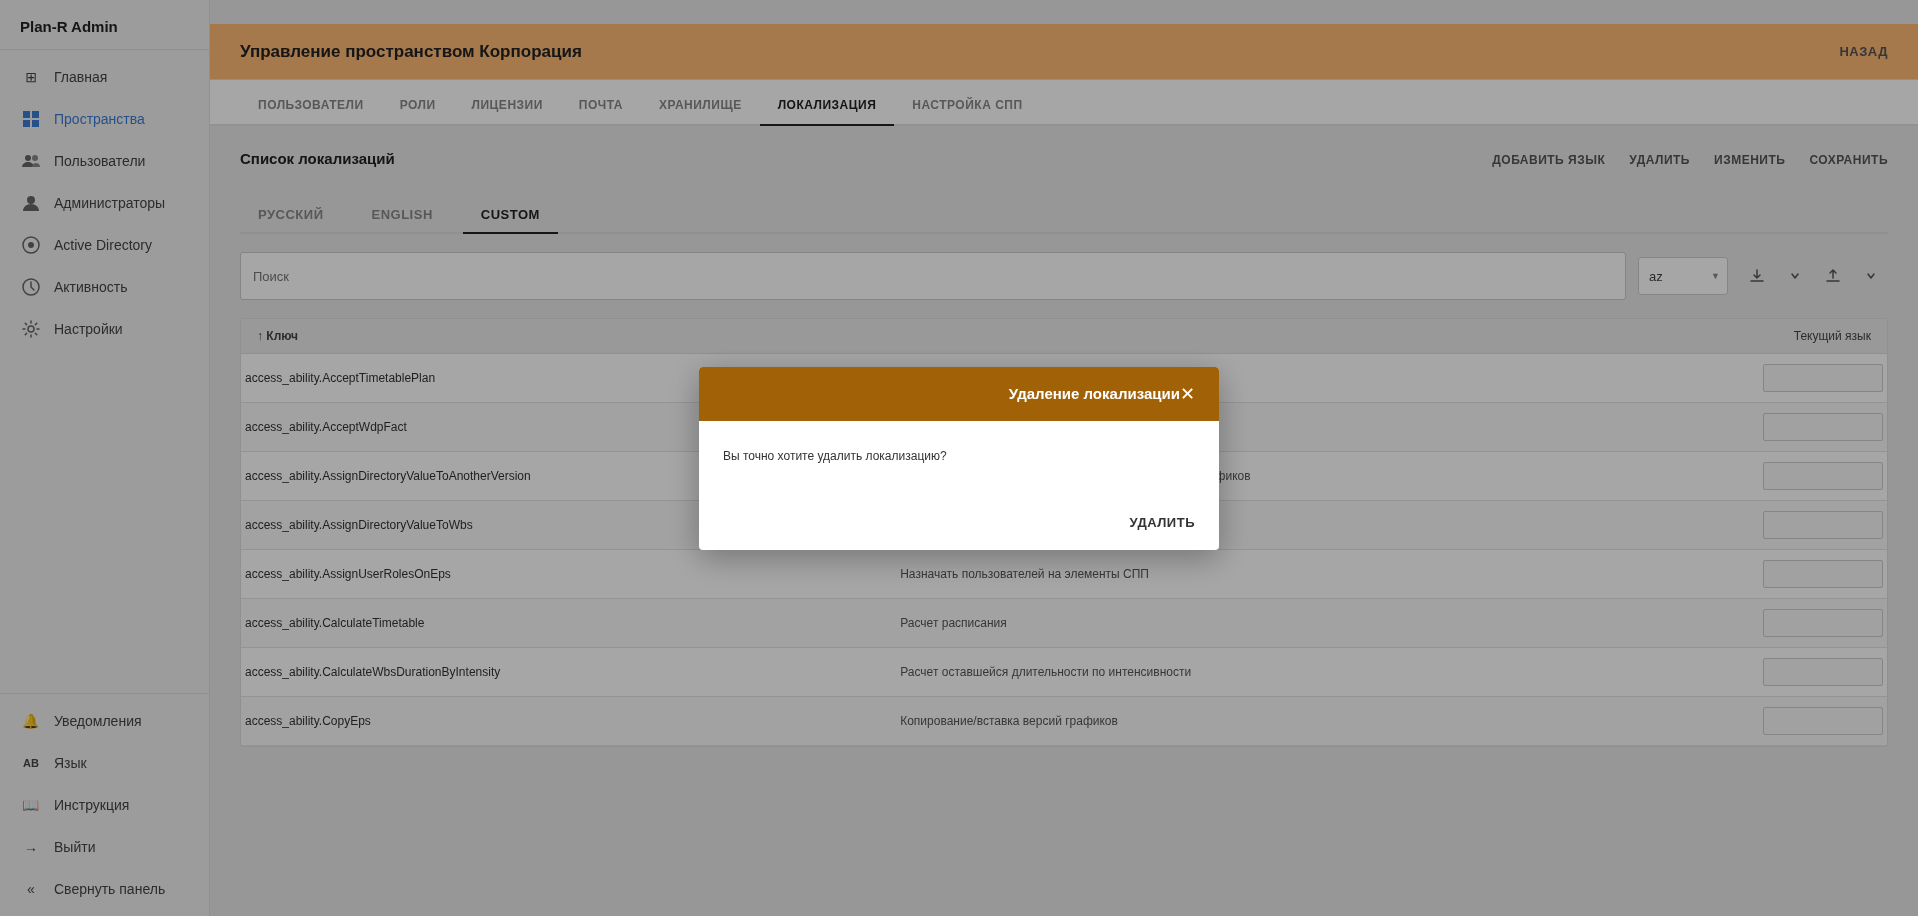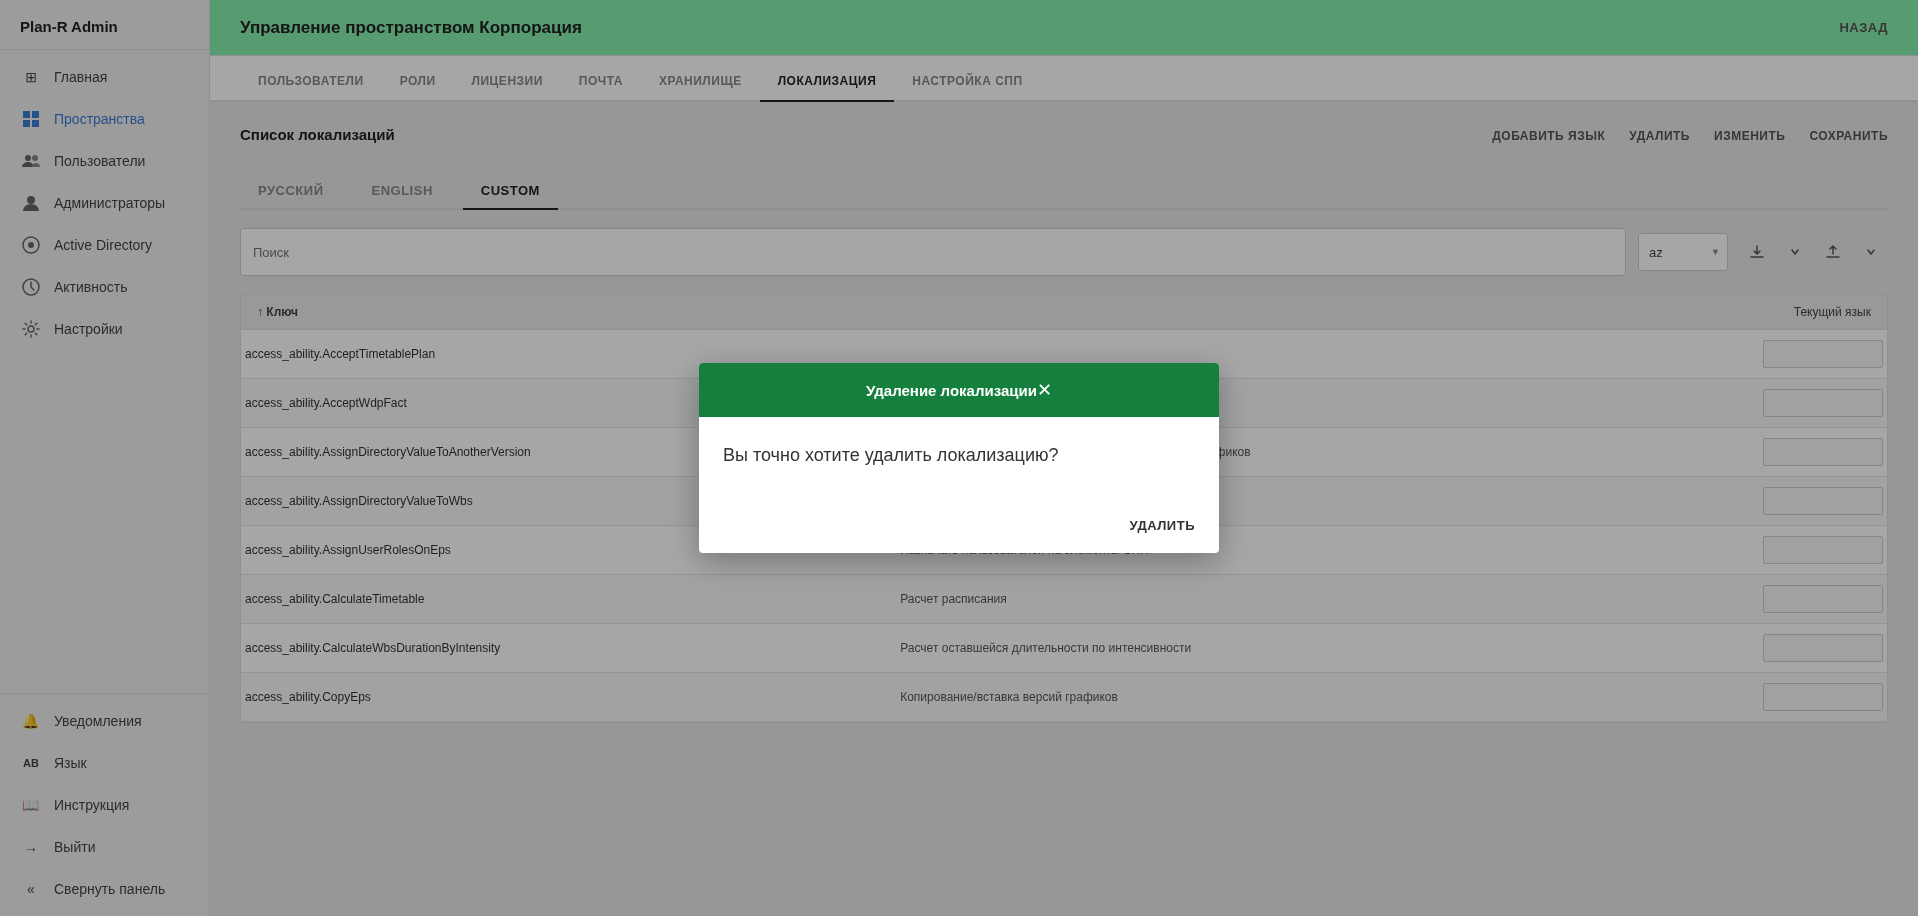--- a/index.html
+++ b/index.html
@@ -46,28 +46,29 @@
 
     
     .main {
       flex: 1;
       display: flex;
       flex-direction: column;
       height: 100%;
       overflow: hidden;
     }
     .main-header {
-      background: #86efac;
+      background: #fdba74;
       border-bottom: 1px solid #ddd;
       padding: 0 30px;
       display: flex;
       align-items: center;
       justify-content: space-between;
       height: 56px;
       flex-shrink: 0;
+      margin-top: 24px;
     }
     .main-header-title {
       font-size: 17px;
       font-weight: bold;
       color: #222;
     }
     .main-header-back {
       font-size: 13px;
       font-weight: bold;
       color: #555;
@@ -289,45 +290,45 @@
     }
     .modal {
       background: #fff;
       border-radius: 4px;
       min-width: 520px;
       max-width: 560px;
       overflow: hidden;
       box-shadow: 0 8px 32px rgba(0,0,0,0.3);
     }
     .modal-header {
-      background: #15803d;
+      background: #a16207;
       color: #fff;
       padding: 18px 24px;
       display: flex;
       align-items: center;
-      justify-content: center;
+      justify-content: flex-end;
     }
     .modal-header-title {
       font-size: 15px;
       font-weight: bold;
     }
     .modal-close {
       background: none;
       border: none;
       color: #fff;
       font-size: 18px;
       cursor: pointer;
       line-height: 1;
     }
     .modal-body {
       padding: 28px 24px 24px;
       background: #fff;
     }
     .modal-text {
-      font-size: 18px;
+      font-size: 12px;
       color: #333;
       margin-bottom: 28px;
     }
     .modal-footer {
       display: flex;
       justify-content: flex-end;
       padding: 0 24px 20px;
     }
     .modal-delete-btn {
       background: none;

